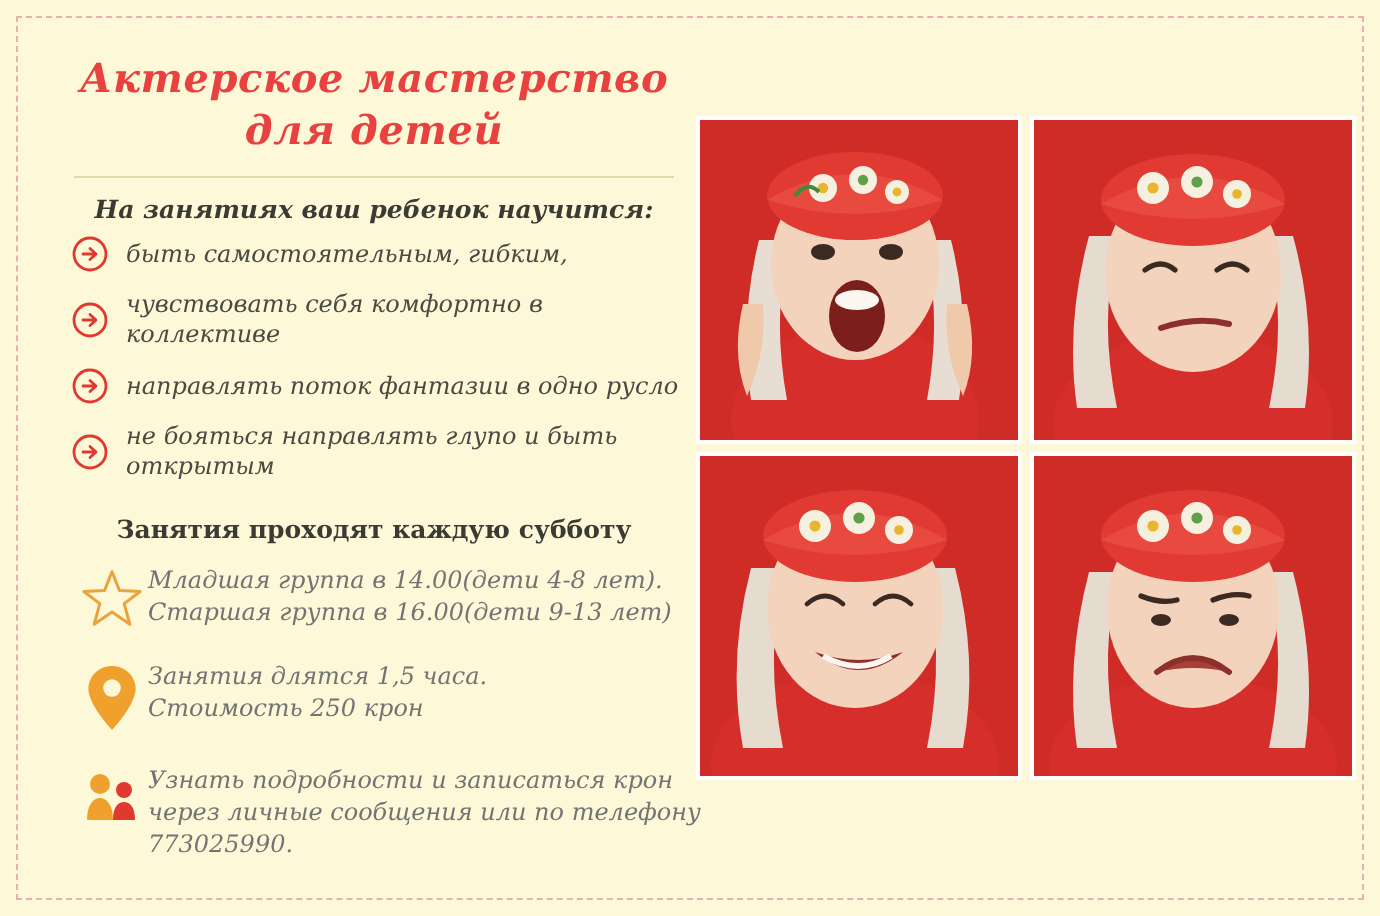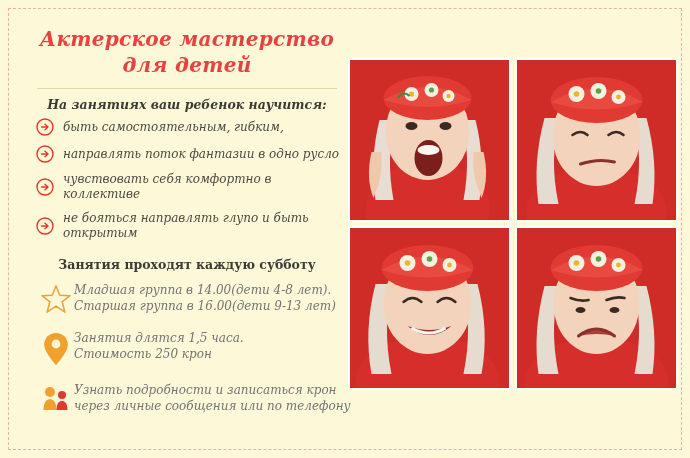--- a/index.html
+++ b/index.html
@@ -182,31 +182,31 @@
         <span class="bullet-text">быть самостоятельным, гибким,</span>
       </div>
 
       <div class="bullet-row">
         <span class="arrow-icon">
           <svg viewBox="0 0 18 18">
               <circle cx="9" cy="9" r="8" fill="none" stroke="#e0392f" stroke-width="1.4"></circle>
               <path d="M5.5 9 h6 M9 6.2 L12 9 L9 11.8" fill="none" stroke="#e0392f" stroke-width="1.4" stroke-linecap="round" stroke-linejoin="round"></path>
             </svg>
         </span>
-        <span class="bullet-text">направлять поток фантазии в одно русло</span>
+        <span class="bullet-text">чувствовать себя комфортно в коллективе</span>
       </div>
 
       <div class="bullet-row">
         <span class="arrow-icon">
           <svg viewBox="0 0 18 18">
               <circle cx="9" cy="9" r="8" fill="none" stroke="#e0392f" stroke-width="1.4"></circle>
               <path d="M5.5 9 h6 M9 6.2 L12 9 L9 11.8" fill="none" stroke="#e0392f" stroke-width="1.4" stroke-linecap="round" stroke-linejoin="round"></path>
             </svg>
         </span>
-        <span class="bullet-text">чувствовать себя комфортно в коллективе</span>
+        <span class="bullet-text">направлять поток фантазии в одно русло</span>
       </div>
 
       <div class="bullet-row">
         <span class="arrow-icon">
           <svg viewBox="0 0 18 18">
               <circle cx="9" cy="9" r="8" fill="none" stroke="#e0392f" stroke-width="1.4"></circle>
               <path d="M5.5 9 h6 M9 6.2 L12 9 L9 11.8" fill="none" stroke="#e0392f" stroke-width="1.4" stroke-linecap="round" stroke-linejoin="round"></path>
             </svg>
         </span>
         <span class="bullet-text">не бояться направлять глупо и быть открытым</span>
@@ -246,20 +246,21 @@
         <svg width="30" height="30" viewBox="0 0 30 30">
             <circle cx="9" cy="8" r="5" fill="#f0a02c"></circle>
             <path d="M2.5 26 C2.5 18.5 5.6 15 9 15 C12.4 15 15.5 18.5 15.5 26 Z" fill="#f0a02c"></path>
             <circle cx="21" cy="11" r="4" fill="#e0392f"></circle>
             <path d="M15.5 26 C15.5 19.5 18 17 21 17 C24 17 26.5 19.5 26.5 26 Z" fill="#e0392f"></path>
           </svg>
       </span>
       <span class="info-text">
         <div>Узнать подробности и записаться крон</div>
         <div>через личные сообщения или по телефону</div>
+        <div>773025990.</div>
       </span>
     </div>
 
   </div>
 
   <div class="photo-grid">
 
     <div class="photo">
       <svg viewBox="0 0 160 160" preserveAspectRatio="xMidYMid slice">
         <rect x="0" y="0" width="160" height="160" fill="#cf2c28"></rect>

